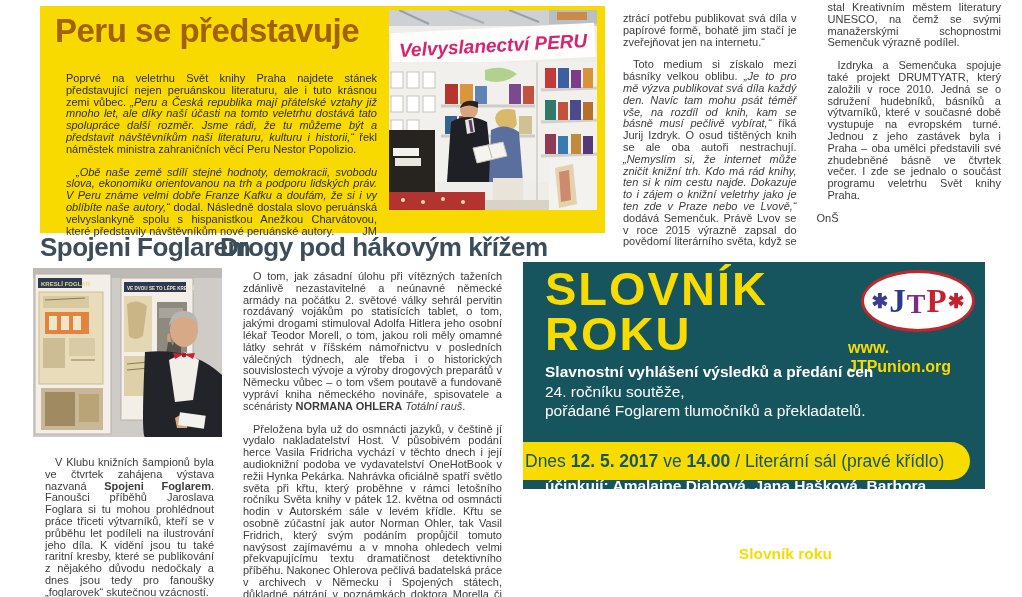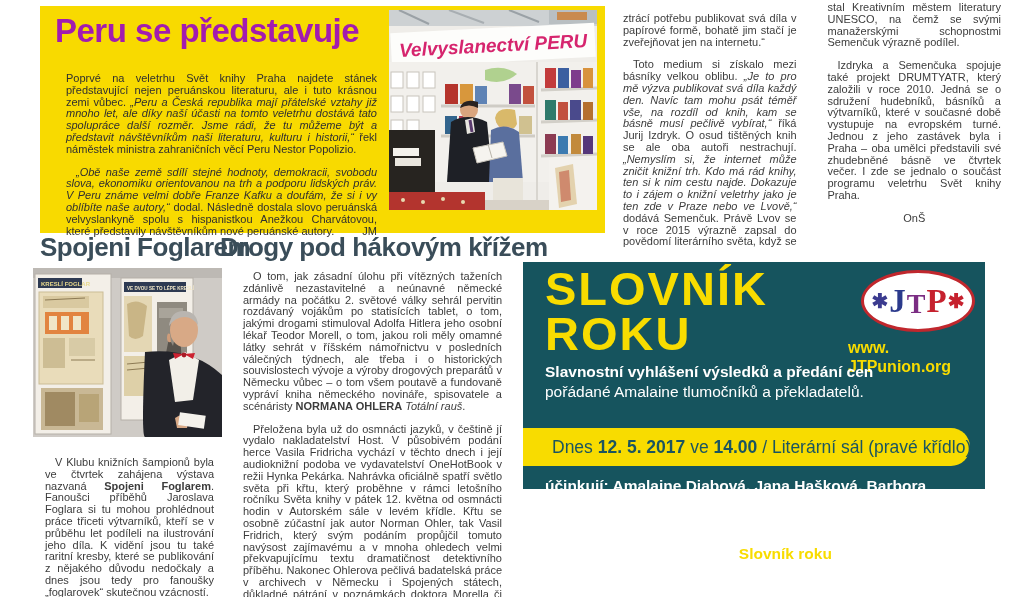--- a/index.html
+++ b/index.html
@@ -5,25 +5,25 @@
   *{margin:0;padding:0;box-sizing:border-box}
   html,body{width:1022px;height:597px;background:#fff;font-family:"Liberation Sans",sans-serif;overflow:hidden}
   .page{position:absolute;left:0;top:0;width:1022px;height:597px;background:#fff}
 
   .body-text{font-size:11px;line-height:11.8px;color:#3c3c3c;text-align:justify}
   .body-text p{margin:11px}
   .it{font-style:italic}
   .b{font-weight:bold}
   .ind{text-indent:10px}
   .byline-f{float:right}
-  .byline-line{text-align:center}
+  .byline-line{text-align:left}
 
   
   .peru-box{position:absolute;left:40px;top:6px;width:565px;height:227px;background:#f8da00}
-  .peru-h{position:absolute;left:15px;top:6px;font-size:33px;font-weight:bold;color:#a21caf;letter-spacing:-0.5px}
+  .peru-h{position:absolute;left:15px;top:6px;font-size:33px;font-weight:bold;color:#a16207;letter-spacing:-0.5px}
   .peru-text{position:absolute;left:15px;top:56px;width:333px;color:#2f2f2f}
   .peru-photo{position:absolute;left:349px;top:4px;width:208px;height:200px}
 
   
   .basnici{position:absolute;left:612px;top:2px;width:400px;height:252px;column-count:2;column-gap:9px;column-fill:auto}
 
   
   .foglar-h{position:absolute;left:40px;top:232px;font-size:26px;font-weight:bold;color:#3a4d59;letter-spacing:-0.5px}
   .foglar-photo{position:absolute;left:33px;top:268px;width:189px;height:169px}
   .foglar-text{position:absolute;left:34px;top:446px;width:191px}
@@ -36,21 +36,21 @@
   .ad{position:absolute;left:523px;top:262px;width:462px;height:227px;background:#16545e;color:#fff}
   .ad-title{position:absolute;left:22px;top:4px;font-size:47px;line-height:45px;font-weight:bold;color:#f8dc00;letter-spacing:2px}
   .ad-logo{position:absolute;left:338px;top:8px;width:114px;height:62px;background:#fff;border:3px solid #c0272d;border-radius:50%;display:flex;align-items:center;justify-content:center;font-family:"Liberation Serif",serif;font-weight:bold;gap:1px}
   .ad-logo .ast1{color:#3b3b8f;font-size:20px}
   .ad-logo .ast2{color:#c6212e;font-size:20px}
   .ad-logo .lj{color:#2b3a8c;font-size:33px}
   .ad-logo .lt{color:#7b2d83;font-size:28px;position:relative;top:3px}
   .ad-logo .lp{color:#c6212e;font-size:33px}
   .ad-www{position:absolute;left:325px;top:76px;font-size:16px;font-weight:bold;color:#f8dc00;line-height:19px}
   .ad-sub{position:absolute;left:22px;top:100px;font-size:15.5px;line-height:19.5px}
-  .ad-bar{position:absolute;left:0;top:166px;width:447px;height:38px;background:#f8dc00;border-radius:0 19px 19px 0;color:#1b5560;font-size:17.5px;line-height:38px;padding-left:29px;white-space:nowrap}
+  .ad-bar{position:absolute;left:0;top:180px;width:447px;height:38px;background:#f8dc00;border-radius:0 19px 19px 0;color:#1b5560;font-size:17.5px;line-height:38px;padding-left:2px;white-space:nowrap}
   .ad-perf{position:absolute;left:22px;top:214px;width:430px;font-size:15.5px;font-weight:bold;line-height:20px}
   .ad-note{position:absolute;left:22px;top:262px;width:430px;font-size:15.5px;font-weight:bold;line-height:20px}
   .ad-note .hl{color:#f8dc00}
 </style>
 </head>
 <body>
 
 <div class="page">
 
   <section class="peru-box">
@@ -231,21 +231,22 @@
         <span class="lt">T</span>
         <span class="lp">P</span>
         <span class="ast2">✱</span>
     </div>
     <div class="ad-www">
       <div>www.</div>
       <div>JTPunion.org</div>
     </div>
     <div class="ad-sub">
       <div class="b">Slavnostní vyhlášení výsledků a předání cen</div>
-      <div>pořádané Amalaine tlumočníků a překladatelů.</div>
+      <div>24. ročníku soutěže,</div>
+      <div>pořádané Foglarem tlumočníků a překladatelů.</div>
     </div>
     <div class="ad-bar">
       <span>Dnes </span><span class="b">12. 5. 2017</span><span> ve </span><span class="b">14.00</span><span> / Literární sál (pravé křídlo)</span>
     </div>
     <div class="ad-perf">
       <div>účinkují: Amalaine Diabová, Jana Hašková, Barbora Stejskalová,</div>
       <div>Alena Šourková a autoři a nakladatelé odměněných publikací.</div>
     </div>
     <div class="ad-note">
       <div>Všechny slovníky a encyklopedie, přihlášené do soutěže,</div>

